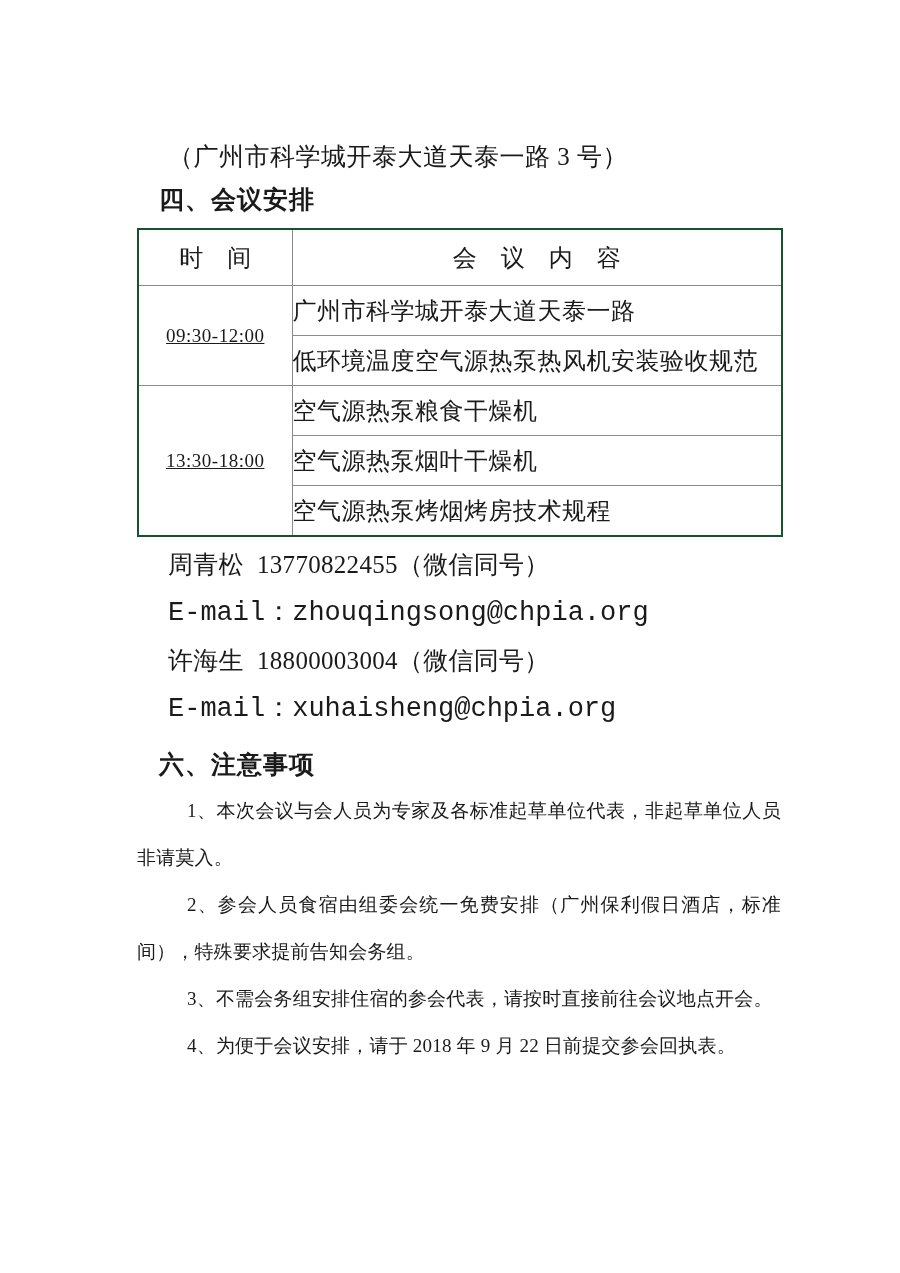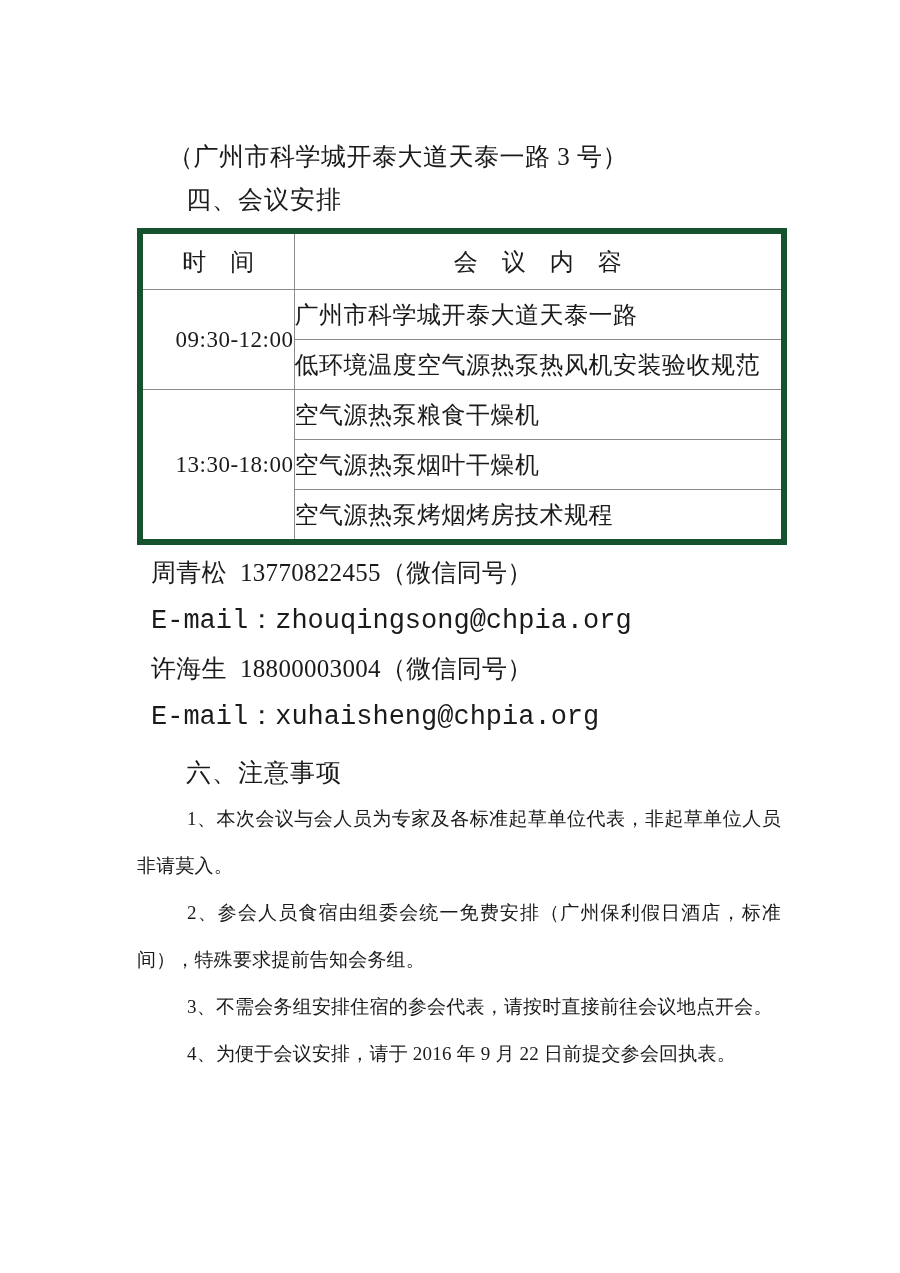--- a/index.html
+++ b/index.html
@@ -40,72 +40,73 @@
     line-height: 42px;
     letter-spacing: 0.5px;
     margin-left: 31px;
     white-space: nowrap;
     font-family: "Liberation Serif", "DejaVu Serif", serif;
   }
 
   .heading {
     font-size: 25px;
     line-height: 44px;
-    font-weight: normal;
+    font-weight: bold;
     letter-spacing: 1px;
-    margin-left: 49px;
+    margin-left: 22px;
     font-family: "DejaVu Sans", "Liberation Sans", sans-serif;
   }
 
   
   .schedule-table {
     width: 644px;
     border-collapse: collapse;
     margin-top: 6px;
     table-layout: fixed;
   }
   .schedule-table td,
   .schedule-table th {
     border: 1px solid #8a8a8a;
     padding: 0;
     font-weight: normal;
     vertical-align: middle;
   }
   .schedule-table {
-    border: 6px solid #14532d;
+    border: 2px solid #14532d;
   }
   .col-time { width: 154px; }
   .col-content { width: 490px; }
 
   .th-time, .th-content {
     height: 55px;
     text-align: center;
     font-size: 24px;
     letter-spacing: 9px;
     text-indent: 9px;
   }
   .td-time {
-    text-align: right;
-    font-size: 23px;
+    text-align: center;
+    font-size: 19px;
     letter-spacing: 0.5px;
     font-family: "Liberation Serif", "DejaVu Serif", serif;
+    text-decoration: underline;
   }
   .td-content {
     height: 49px;
     font-size: 24px;
     padding-left: 14px;
     letter-spacing: 0.5px;
   }
   .thick-top { border-top: 2px solid #6f6f6f; }
 
   
   .contact-line {
     font-size: 25px;
     line-height: 47px;
-    margin-left: 14px;
+    margin-left: 31px;
     letter-spacing: 0.3px;
     white-space: nowrap;
   }
   .mono {
     font-family: "Liberation Mono", "DejaVu Sans Mono", monospace;
     font-size: 27px;
     letter-spacing: 0px;
   }
   .num {
     font-family: "Liberation Serif", "DejaVu Serif", serif;
@@ -187,16 +188,16 @@
       <span class="mono">E-mail：</span><span class="mono">xuhaisheng@chpia.org</span>
     </div>
 
     <div class="section-gap"></div>
 
     <div class="heading">六、注意事项</div>
 
     <div class="note-para">1、本次会议与会人员为专家及各标准起草单位代表，非起草单位人员非请莫入。</div>
     <div class="note-para">2、参会人员食宿由组委会统一免费安排（广州保利假日酒店，标准间），特殊要求提前告知会务组。</div>
     <div class="note-para">3、不需会务组安排住宿的参会代表，请按时直接前往会议地点开会。</div>
-    <div class="note-para">4、为便于会议安排，请于 2016 年 9 月 22 日前提交参会回执表。</div>
+    <div class="note-para">4、为便于会议安排，请于 2018 年 9 月 22 日前提交参会回执表。</div>
 
   </div>
 </div>
 
 </body></html>

